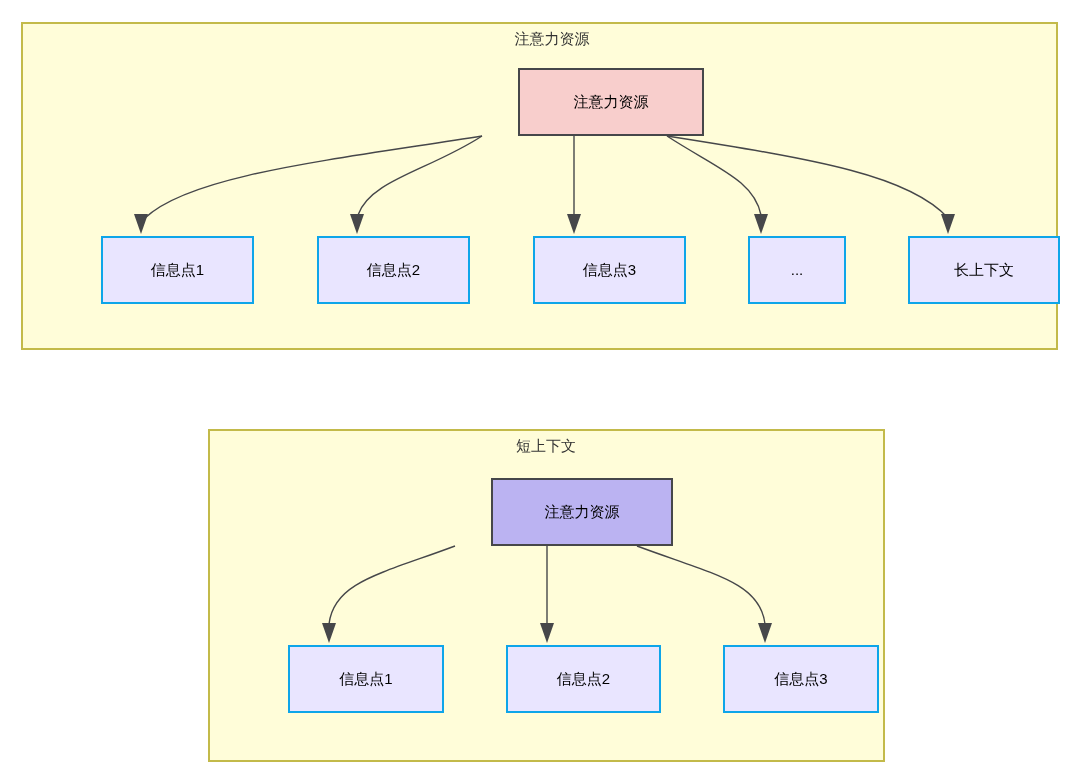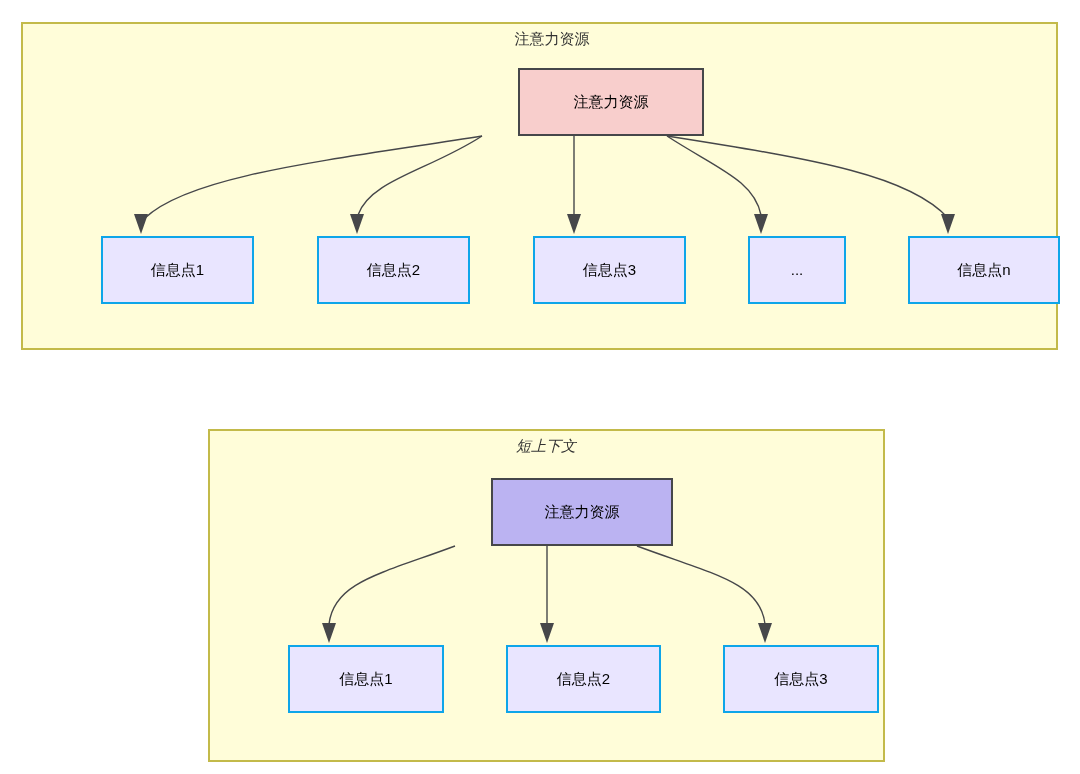--- a/index.html
+++ b/index.html
@@ -88,25 +88,25 @@
   <div class="node node-attn-long" style="left:482px; top:68px; width:186px; height:68px;">注意力资源</div>
 
   <div class="node node-info" style="left:65px; top:236px; width:153px; height:68px;">信息点1</div>
 
   <div class="node node-info" style="left:281px; top:236px; width:153px; height:68px;">信息点2</div>
 
   <div class="node node-info" style="left:497px; top:236px; width:153px; height:68px;">信息点3</div>
 
   <div class="node node-info" style="left:712px; top:236px; width:98px; height:68px;">...</div>
 
-  <div class="node node-info" style="left:872px; top:236px; width:152px; height:68px;">信息点n</div>
+  <div class="node node-info" style="left:872px; top:236px; width:152px; height:68px;">长上下文</div>
 
   <div class="panel" style="left:208px; top:429px; width:677px; height:333px;"></div>
 
-  <div class="panel-title" style="left:446px; top:437px; width:200px;font-style:italic;">短上下文</div>
+  <div class="panel-title" style="left:446px; top:437px; width:200px;">短上下文</div>
 
   <div class="node node-attn-short" style="left:455px; top:478px; width:182px; height:68px;">注意力资源</div>
 
   <div class="node node-info" style="left:252px; top:645px; width:156px; height:68px;">信息点1</div>
 
   <div class="node node-info" style="left:470px; top:645px; width:155px; height:68px;">信息点2</div>
 
   <div class="node node-info" style="left:687px; top:645px; width:156px; height:68px;">信息点3</div>
 
   <svg class="edges" viewBox="0 0 1080 774" width="1080" height="774">

